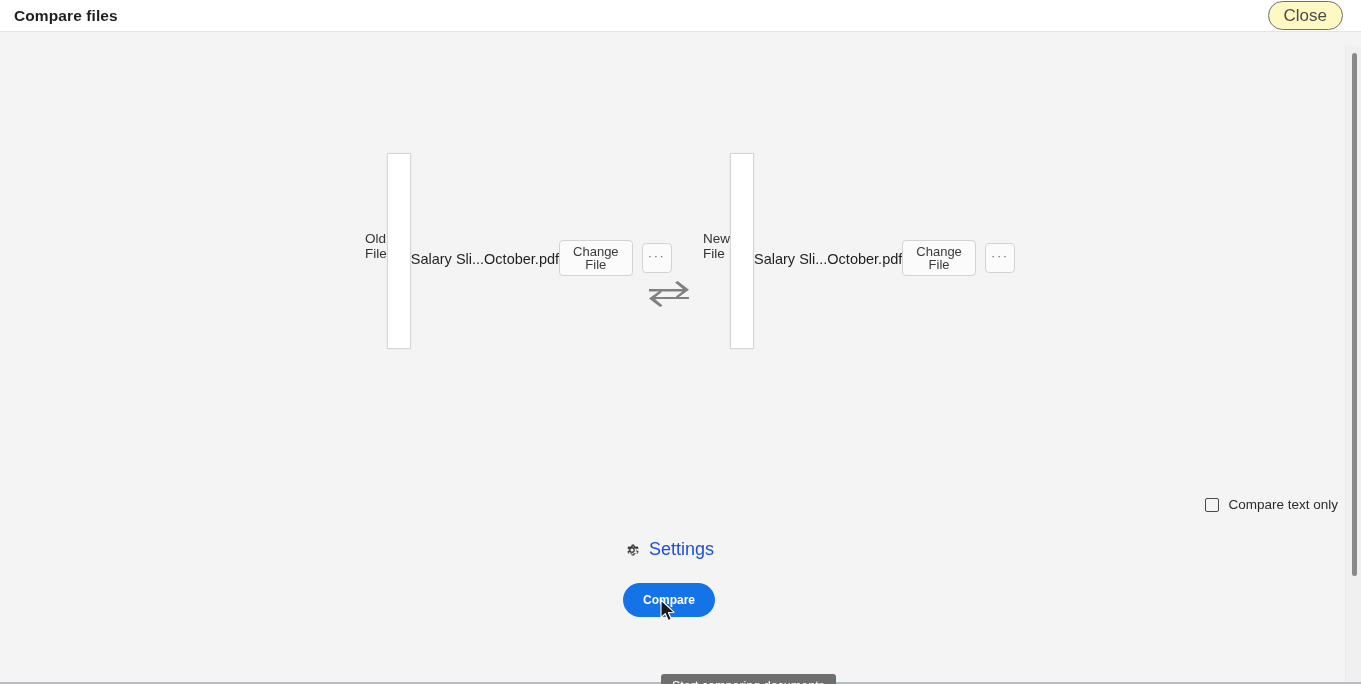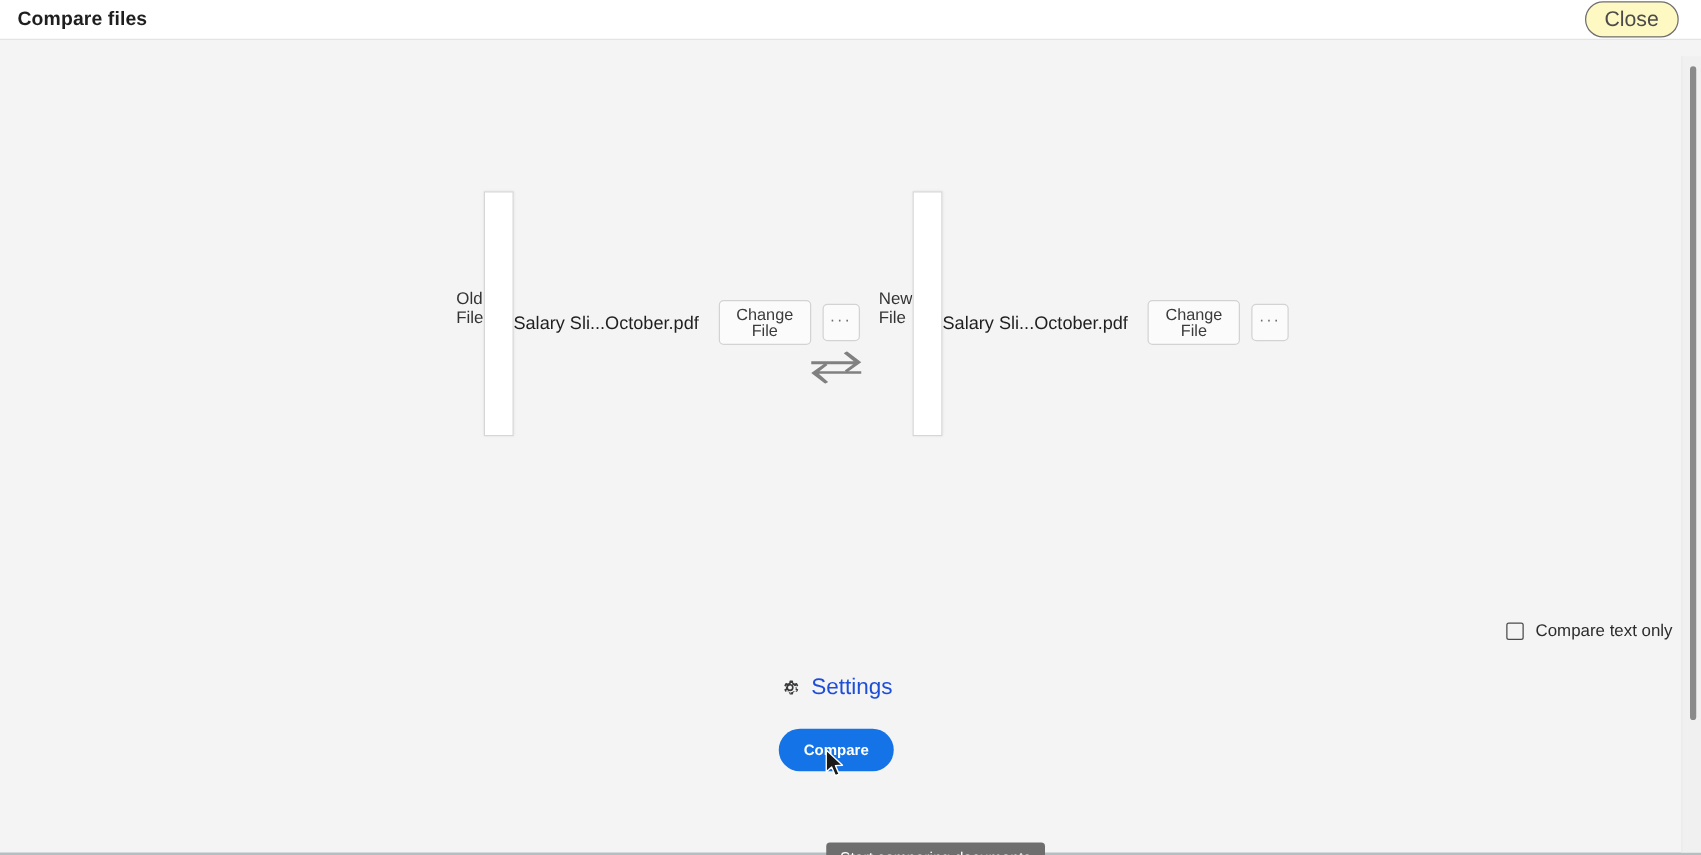--- a/index.html
+++ b/index.html
@@ -264,21 +264,20 @@
     border: 1px solid #d3d3d3;
     background: #fbfbfb;
     border-radius: 4px;
     height: 36px;
     padding: 0 13px;
     font-size: 13px;
     color: #3b3b3b;
     font-family: "Liberation Sans", sans-serif;
     cursor: pointer;
     line-height: 1;
-    margin-left: 16px;
   }
   .more-button {
     border: 1px solid #d3d3d3;
     background: #fbfbfb;
     border-radius: 4px;
     width: 30px;
     height: 30px;
     font-size: 13px;
     color: #6b6b6b;
     font-family: "Liberation Sans", sans-serif;

